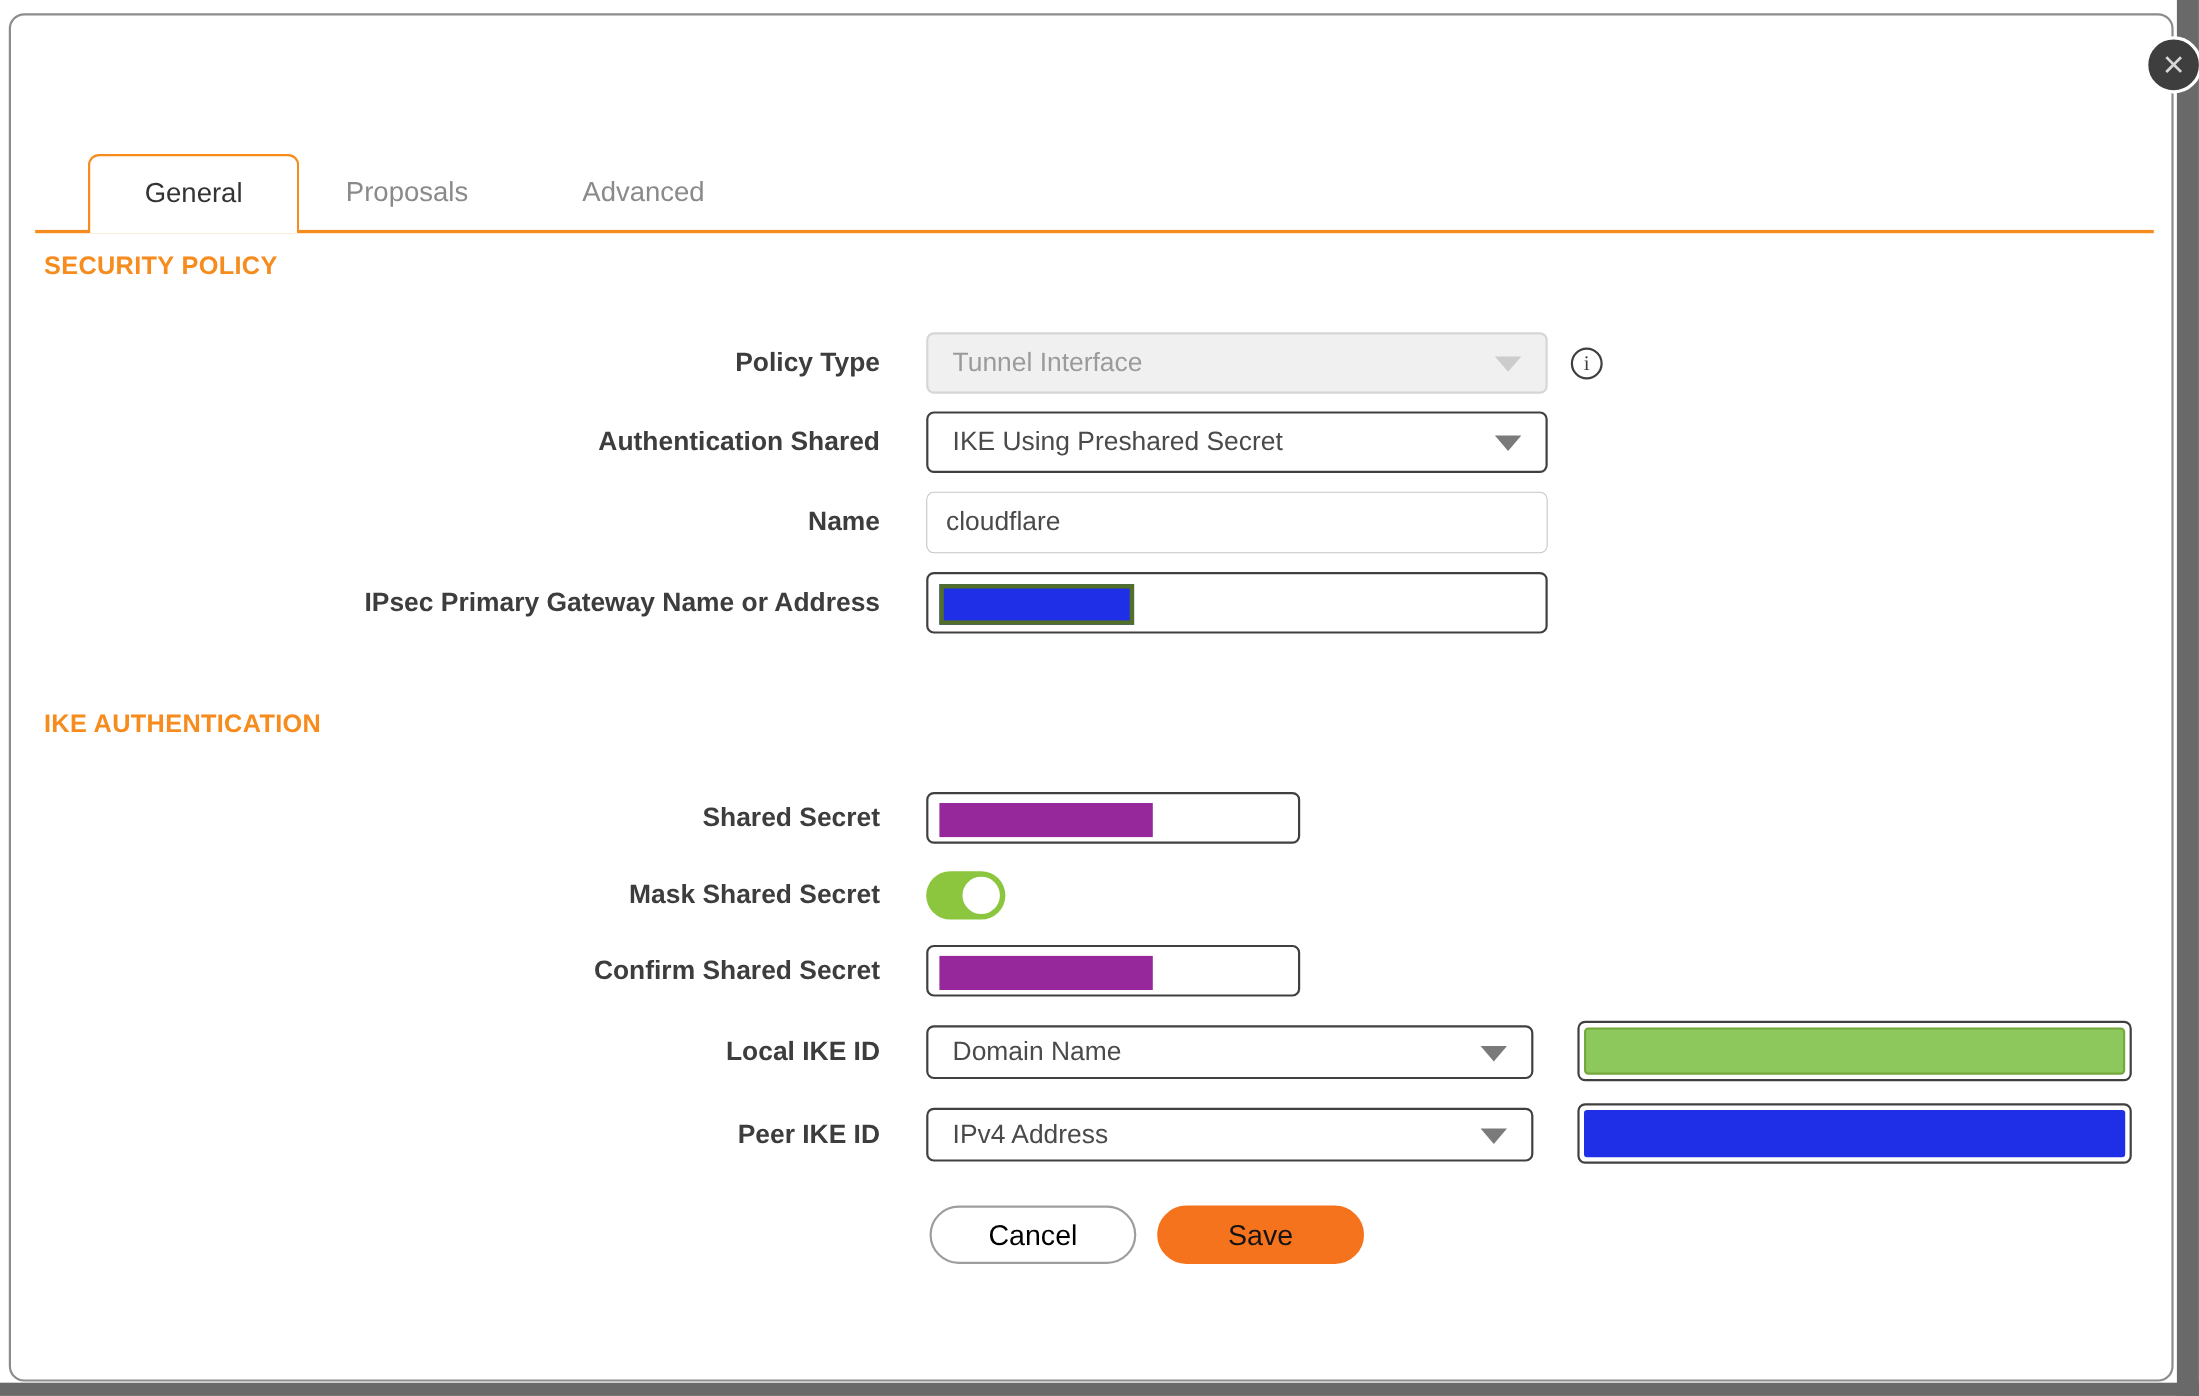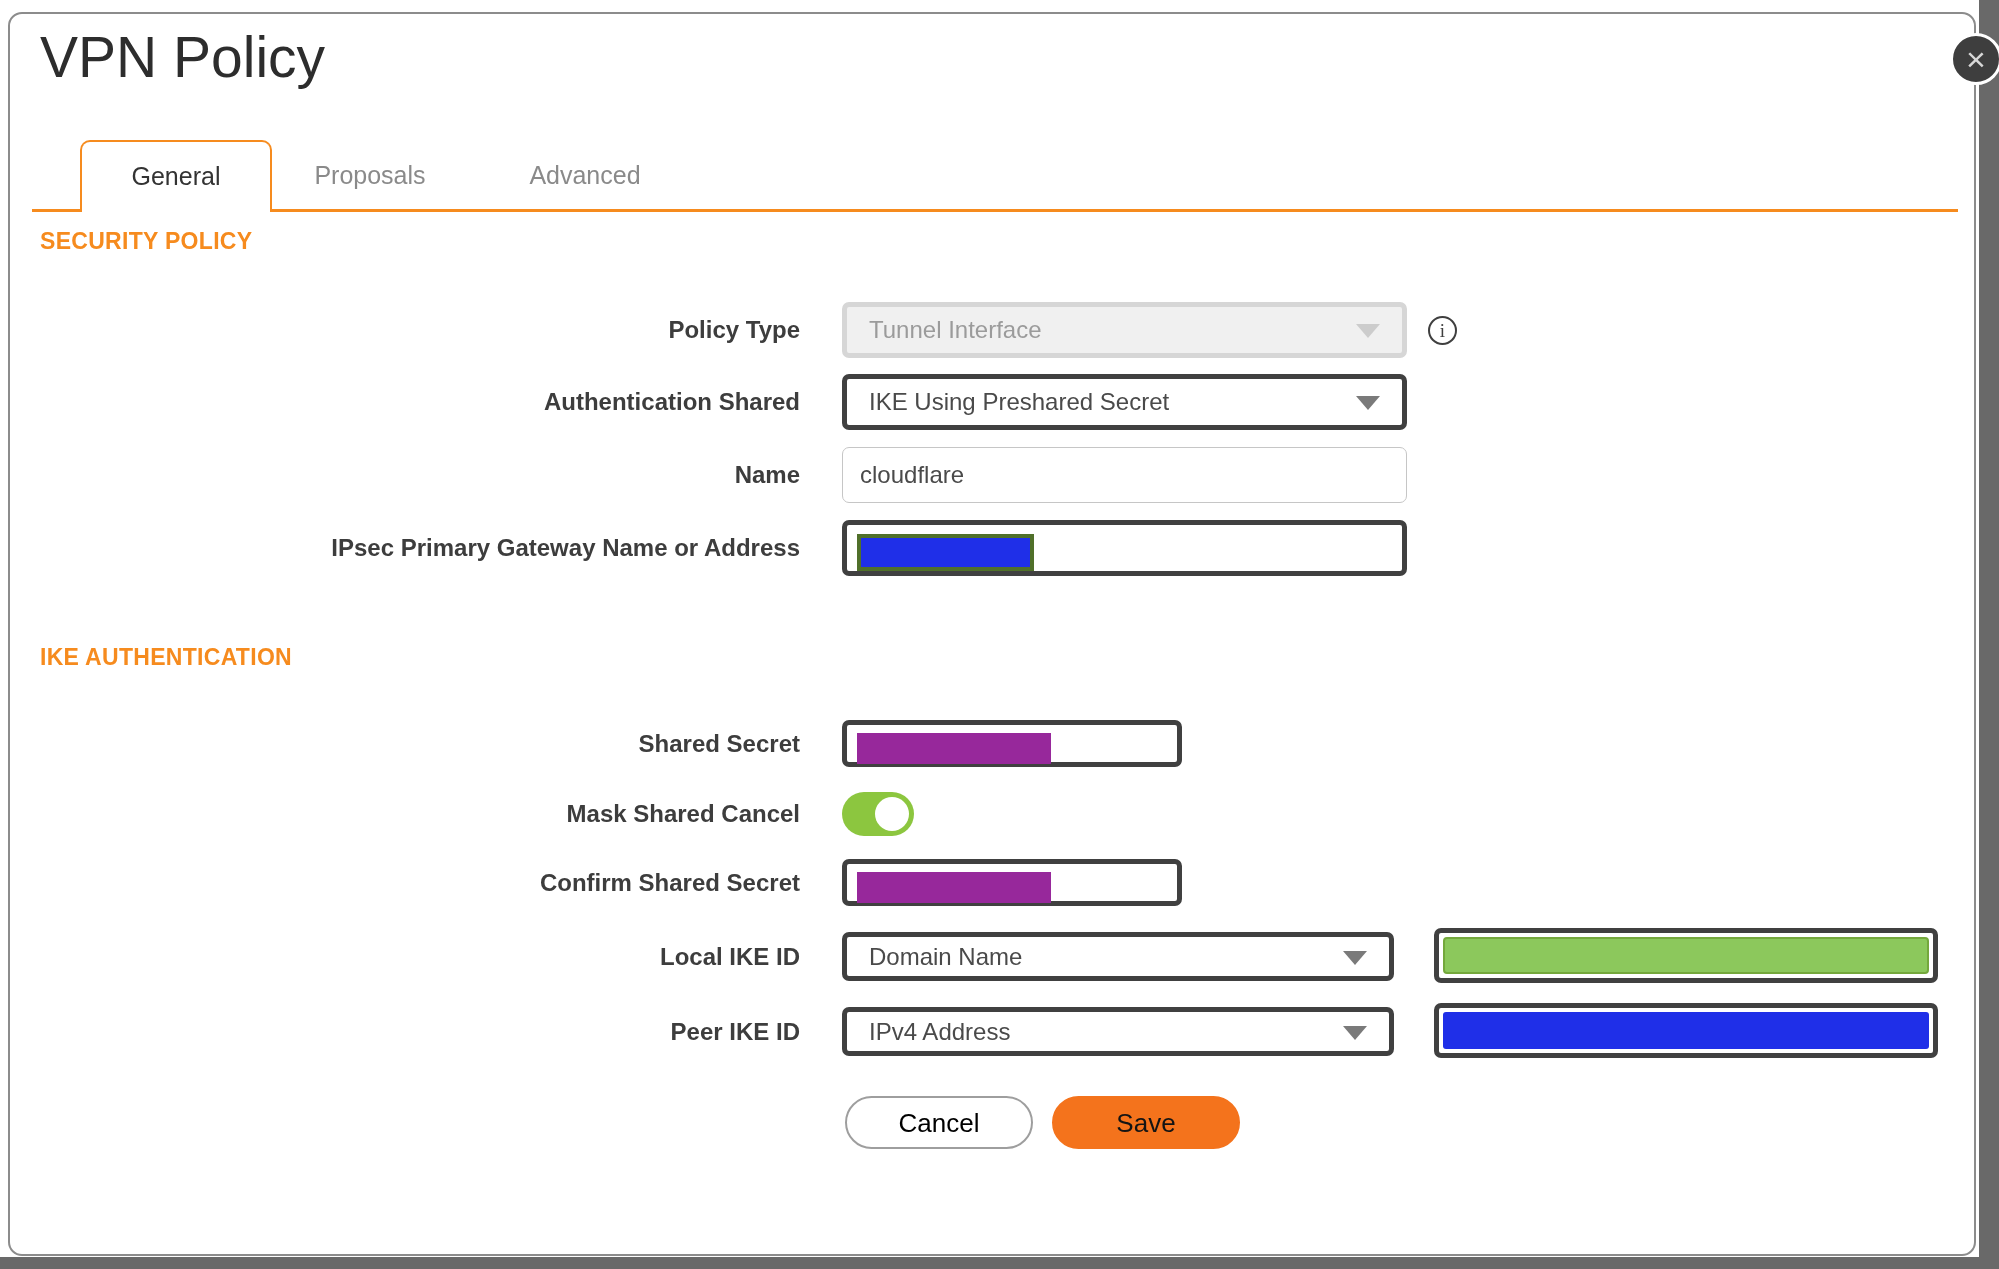--- a/index.html
+++ b/index.html
@@ -61,21 +61,21 @@
   }
   .heading-security { top: 214px; }
   .heading-ike { top: 630px; }
   
   .lbl {
     position: absolute; left: 0; width: 790px; text-align: right;
     font-size: 24px; font-weight: bold; color: #3d3d3d;
   }
   .field, .select {
     position: absolute; background: #fff;
-    border: 5px solid #404040; border-radius: 7px; padding-left: 24px;
+    border: 2px solid #404040; border-radius: 7px; padding-left: 24px;
   }
   .select { cursor: pointer; }
   .select-text, .input-text {
     position: absolute; left: 22px; top: 0; bottom: 0; right: 50px;
     display: flex; align-items: center;
     font-size: 24px; color: #4a4a4a; white-space: nowrap; overflow: hidden;
   }
   .chevron {
     position: absolute; right: 22px; top: 50%; margin-top: -6px;
     width: 0; height: 0;
@@ -138,21 +138,20 @@
   }
 </style>
 </head>
 <body>
 
 <div class="backdrop-right"></div>
 <div class="backdrop-bottom"></div>
 
 <div class="modal">
 
-  <div class="page-title">VPN Policy</div>
 
   <div class="tab-active">General</div>
   <div class="tab-plain tab-advanced">Advanced</div>
   <div class="tab-plain tab-proposals">Proposals</div>
   <div class="tabs-underline"></div>
 
   <div class="section-heading heading-security">SECURITY POLICY</div>
 
   <div class="lbl" style="top:288px; line-height:56px;">Policy Type</div>
   <div class="select disabled" style="left:832px; top:288px; width:565px; height:56px;">
@@ -175,21 +174,21 @@
     <div class="redact-blue-bordered"></div>
   </div>
 
   <div class="section-heading heading-ike">IKE AUTHENTICATION</div>
 
   <div class="lbl" style="top:706px; line-height:47px;padding-left:48px;">Shared Secret</div>
   <div class="field" style="left:832px; top:706px; width:340px; height:47px;">
     <div class="redact-purple"></div>
   </div>
 
-  <div class="lbl" style="top:778px; line-height:44px;">Mask Shared Cancel</div>
+  <div class="lbl" style="top:778px; line-height:44px;">Mask Shared Secret</div>
   <div class="toggle">
     <div class="toggle-knob"></div>
   </div>
 
   <div class="lbl" style="top:845px; line-height:47px;">Confirm Shared Secret</div>
   <div class="field" style="left:832px; top:845px; width:340px; height:47px;">
     <div class="redact-purple"></div>
   </div>
 
   <div class="lbl" style="top:918px; line-height:49px;">Local IKE ID</div>

